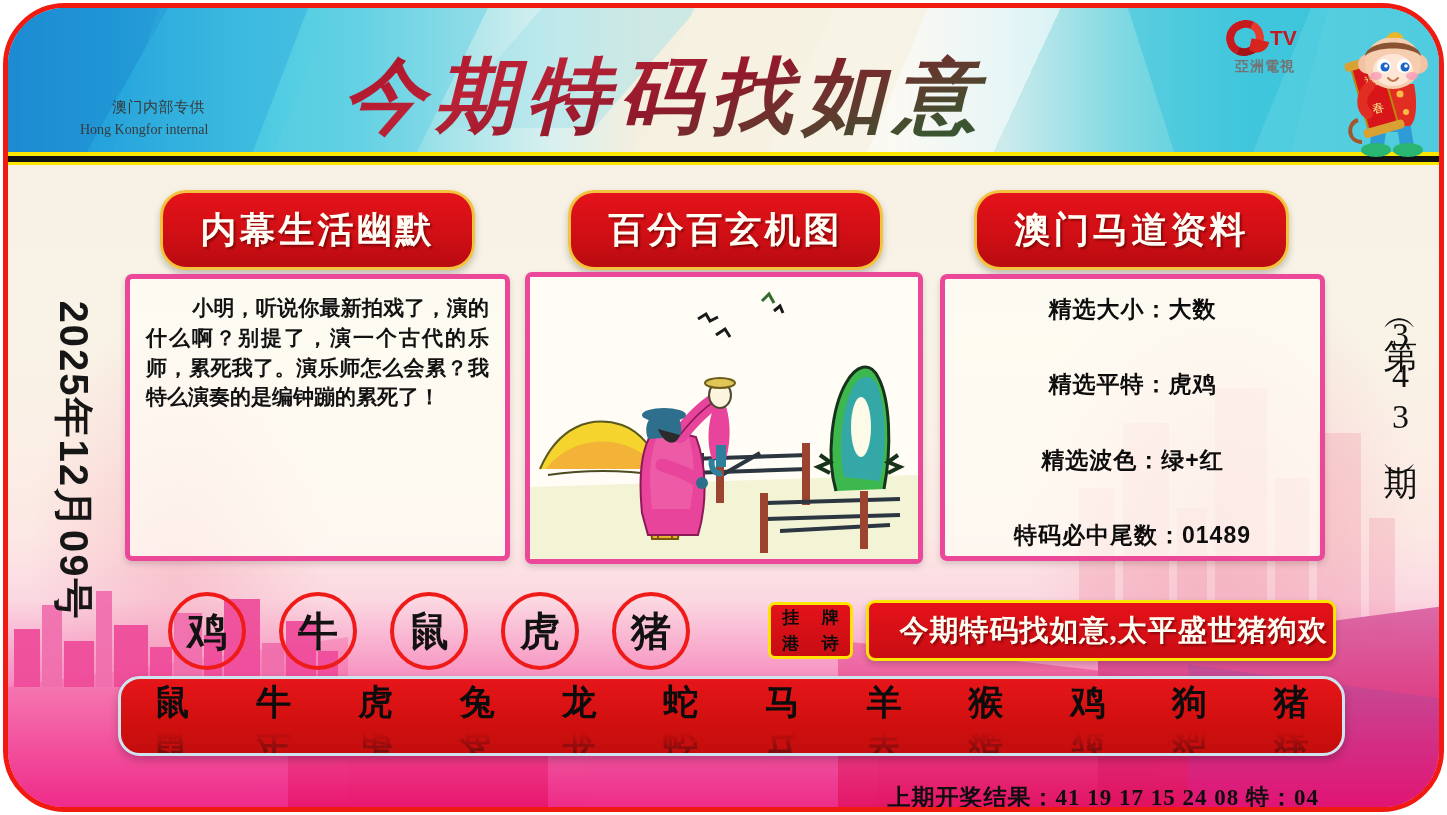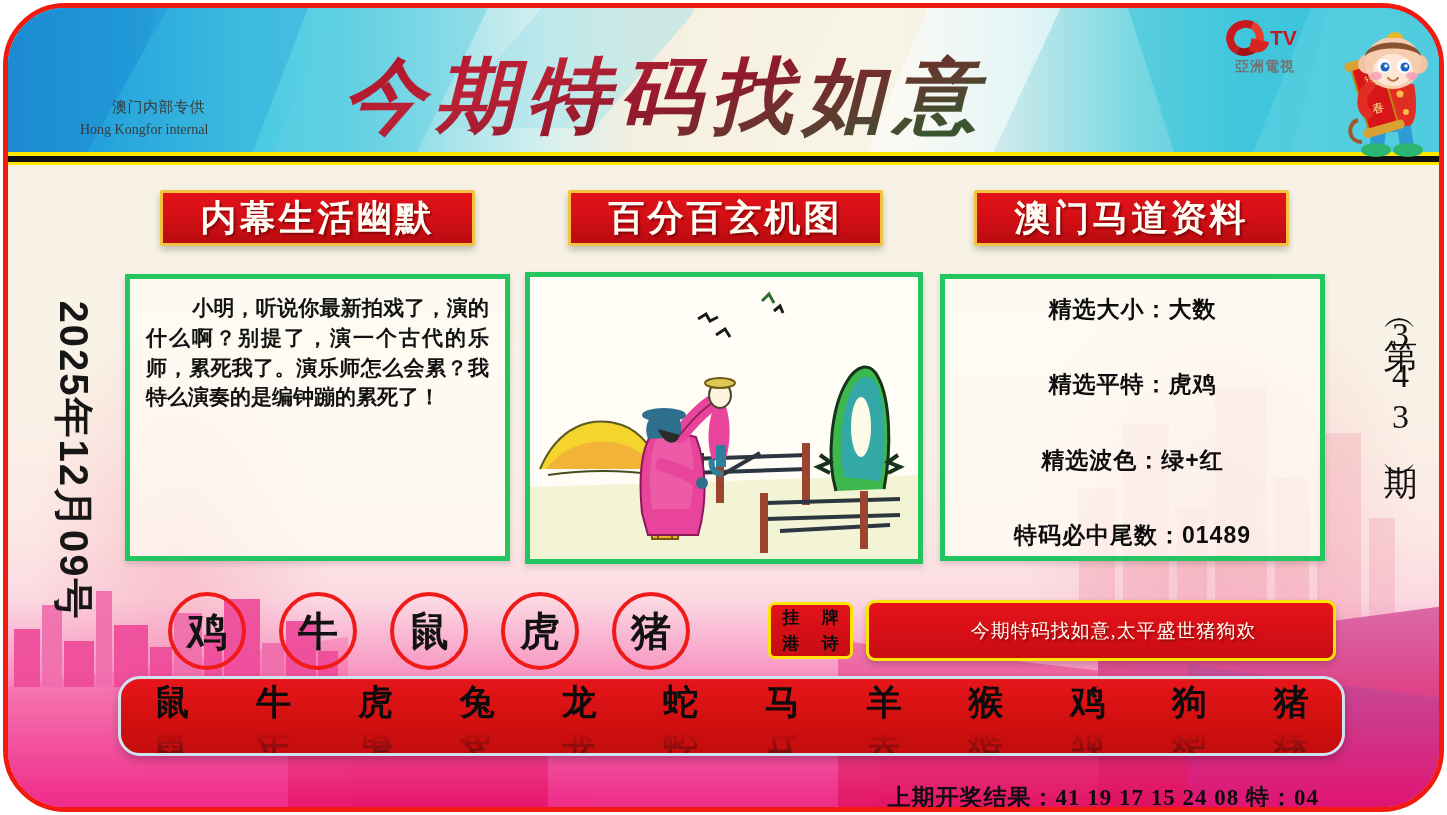--- a/index.html
+++ b/index.html
@@ -159,44 +159,44 @@
     position: absolute; right: 16px; top: 300px;
     width: 46px;
     font-family: "Liberation Serif", serif;
     font-size: 34px; color: #101010;
     writing-mode: vertical-rl; text-orientation: upright;
     letter-spacing: 4px; z-index: 8;
   }
 
   
   .pill {
-    position: absolute; height: 56px;
+    position: absolute; height: 80px;
     background: linear-gradient(180deg,#e5121a 0%,#d00f15 55%,#b90b10 100%);
     border: 3px solid #f3c23e;
-    border-radius: 2px;
+    border-radius: 26px;
     box-shadow: 0 4px 7px rgba(0,0,0,.22);
     display: flex; align-items: center; justify-content: center;
     z-index: 5;
   }
   .pill span {
     font-family: "Liberation Serif", "DejaVu Serif", serif;
     font-size: 36px; font-weight: bold; color: #fffdf4;
     letter-spacing: 3px;
     text-shadow: 2px 2px 2px rgba(80,0,0,.55);
   }
   #pill1 { left: 152px; top: 182px; width: 315px; }
   #pill2 { left: 560px; top: 182px; width: 315px; }
   #pill3 { left: 966px; top: 182px; width: 315px; }
 
   
   .card {
     position: absolute;
     background: rgba(255,253,245,.72);
-    border: 5px solid #22c55e;
-    border-radius: 0;
+    border: 5px solid #ec4899;
+    border-radius: 7px;
     box-shadow: 0 3px 6px rgba(0,0,0,.15);
     z-index: 5;
   }
   #card-joke { left: 117px; top: 266px; width: 385px; height: 287px; }
   #card-pic  { left: 517px; top: 264px; width: 398px; height: 292px; background: #fdfcf7; }
   #card-info { left: 932px; top: 266px; width: 385px; height: 287px; }
 
   .joke-text {
     padding: 14px 16px 0 16px;
     font-family: "Liberation Sans", "DejaVu Sans", sans-serif;
@@ -251,21 +251,21 @@
   .rbanner {
     position: absolute; left: 858px; top: 592px; width: 470px; height: 61px;
     background: linear-gradient(180deg,#e6121a,#c90d13);
     border: 3px solid #ffe500; border-radius: 9px;
     display: flex; align-items: center; justify-content: center;
     box-shadow: 0 3px 6px rgba(0,0,0,.2);
     z-index: 6;
   }
   .rbanner span {
     font-family: "Liberation Serif", "DejaVu Serif", serif;
-    font-size: 19px; font-weight: normal; color: #fffdf2;
+    font-size: 29px; font-weight: bold; color: #fffdf2;
     letter-spacing: 1px;
     text-shadow: 2px 2px 2px rgba(70,0,0,.5);
     margin-left: 25px;
   }
 
   
   .zstrip {
     position: absolute; left: 110px; top: 668px; width: 1227px; height: 80px;
     background: linear-gradient(180deg,#e6161b 0%,#d2100f 55%,#c40d0e 100%);
     border: 3px solid #cfe4ef; border-radius: 22px;

